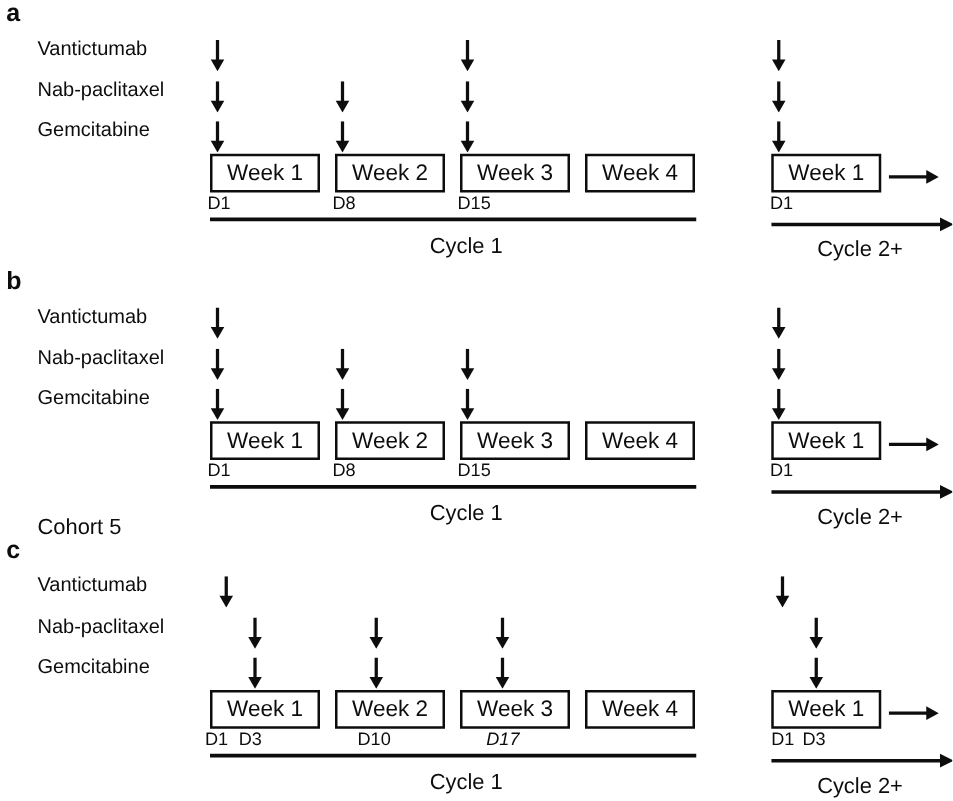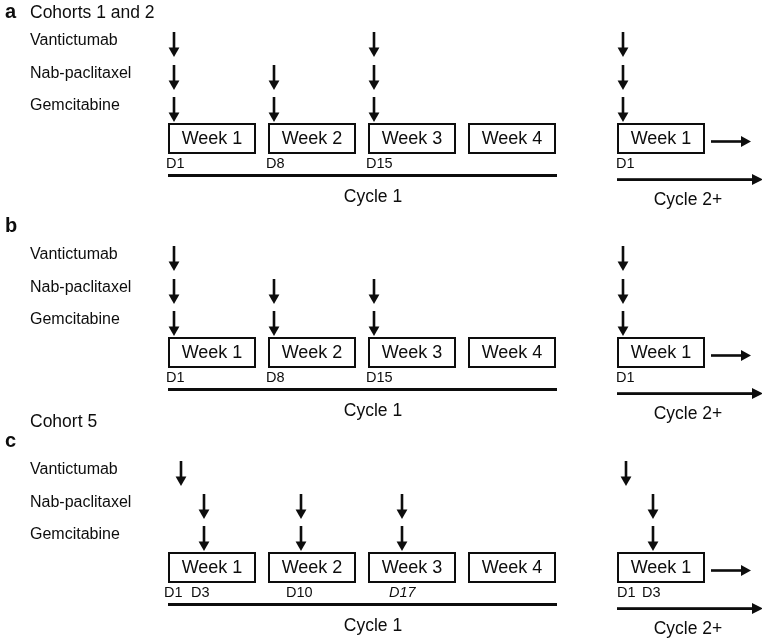--- a/index.html
+++ b/index.html
@@ -19,21 +19,20 @@
   .day-label{font-size:14.5px;line-height:1;white-space:nowrap;}
   .cycle-line{height:3px;background:#0d0d0d;}
   .cycle-label{font-size:17.5px;line-height:1.1;white-space:nowrap;transform:translateX(-50%);}
   svg{display:block;}
 </style>
 </head>
 <body>
 
 <div class="canvas" id="figure">
     <div class="panel-letter abs" style="left: 5px; top: 1px;">a</div>
-    <div class="panel-title abs" style="left: 30px; top: 3px;">Cohorts 1 and 2</div>
     <div class="drug-label abs" style="left: 30px; top: 31px;">Vantictumab</div>
     <div class="drug-label abs" style="left: 30px; top: 64px;">Nab-paclitaxel</div>
     <div class="drug-label abs" style="left: 30px; top: 96px;">Gemcitabine</div>
     <div class="abs" style="left: 166px; top: 32px;">
       <svg width="16" height="25" viewBox="0 0 16 25">
   <rect x="6.7" y="0" width="2.6" height="16.5" fill="#0d0d0d"></rect>
   <polygon points="2.6,15.5 13.4,15.5 8,25" fill="#0d0d0d"></polygon>
       </svg>
     </div>
     <div class="abs" style="left: 166px; top: 65px;">

